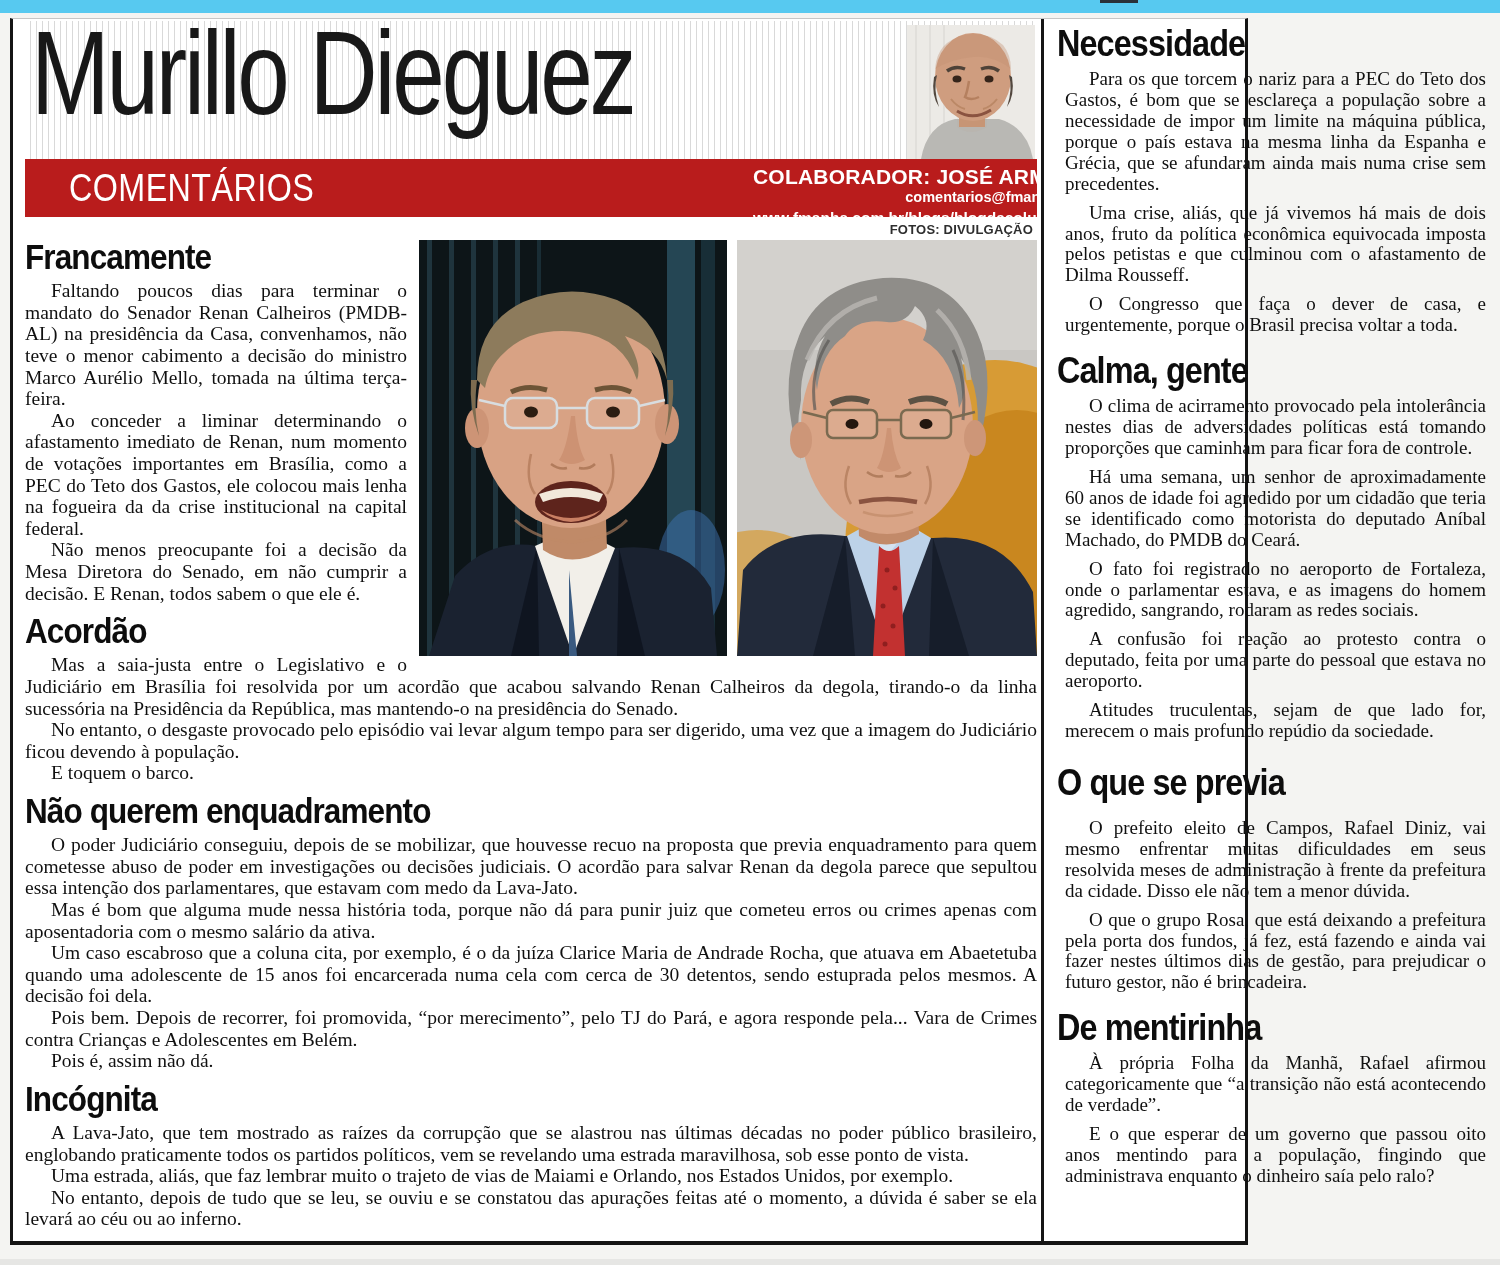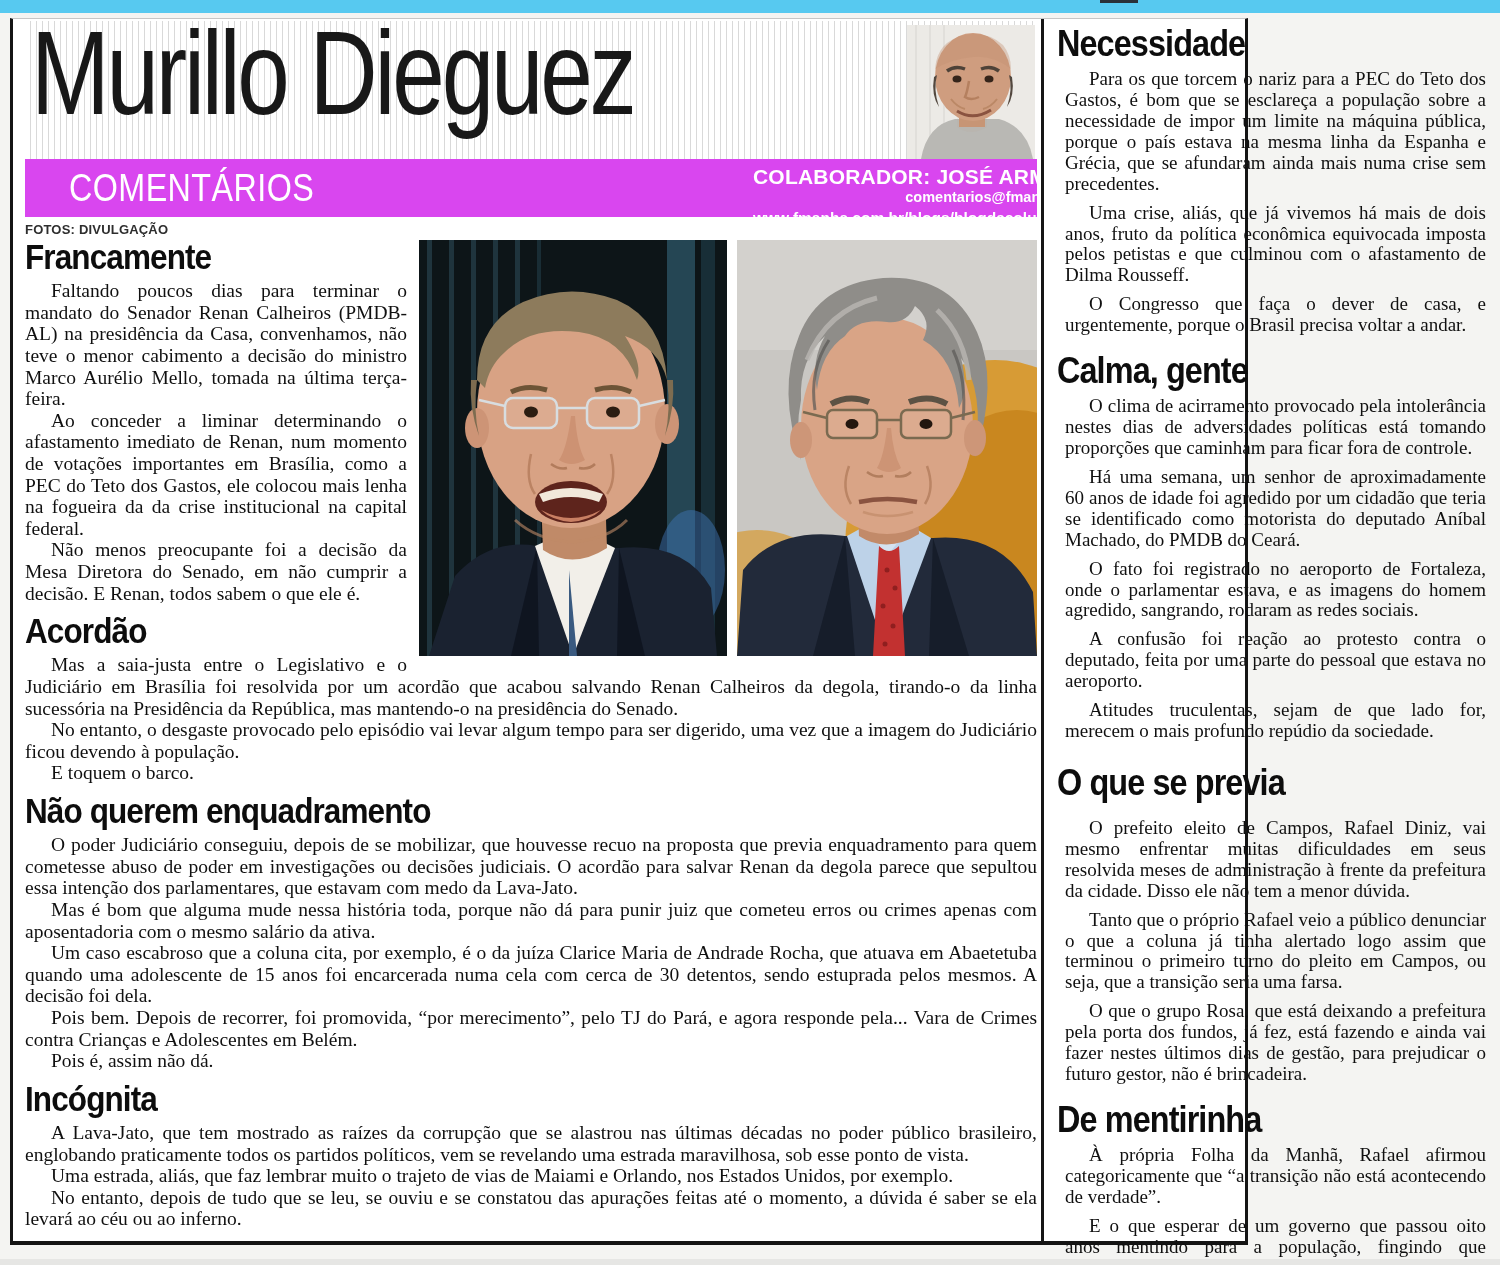--- a/index.html
+++ b/index.html
@@ -29,32 +29,32 @@
   .pinstripes{
     position:absolute;left:0;right:0;top:0;bottom:58px;
     background:repeating-linear-gradient(90deg,#ffffff 0,#ffffff 5px,#d9d9d9 5px,#d9d9d9 6px);
   }
   .big-title{
     position:absolute;left:6px;top:-16px;margin:0;
     font-size:118px;font-weight:400;letter-spacing:-4px;color:#181818;
     transform:scaleX(0.80);transform-origin:left top;white-space:nowrap;
   }
   .jose-photo{position:absolute;right:2px;top:4px;width:128px;height:134px;}
-  .tagline-bar{position:absolute;left:0;right:0;bottom:0;height:58px;background:#d946ef;color:#fff;}
+  .tagline-bar{position:absolute;left:0;right:0;bottom:0;height:58px;background:#b91c1c;color:#fff;}
   .tagline{
     position:absolute;left:44px;top:8px;margin:0;
     font-size:38px;font-weight:400;letter-spacing:0.5px;
     transform:scaleX(0.85);transform-origin:left top;white-space:nowrap;
   }
   .collab{position:absolute;left:728px;top:5px;line-height:1.2;white-space:nowrap;}
   .collab .l1{font-size:21px;font-weight:700;letter-spacing:0.2px;}
   .collab .l2{font-size:14.5px;font-weight:700;text-align:right;}
   .collab .l3{font-size:15.5px;font-weight:700;margin-top:2px;}
   .photo-credit{
-    text-align:left;font-size:13px;font-weight:700;color:#2e2e2e;
+    text-align:right;font-size:13px;font-weight:700;color:#2e2e2e;
     margin:5px 4px 3px 0;letter-spacing:0.2px;
   }
   .photo-block{float:right;width:618px;height:416px;margin:0 0 14px 12px;display:flex;gap:10px;}
   .photo-block svg{display:block;}
 
   h2.head{
     font-weight:700;font-size:35px;line-height:0.95;margin:10px 0 7px 0;color:#0d0d0d;
     letter-spacing:-1px;transform:scaleX(0.9);transform-origin:left center;white-space:nowrap;
   }
   .main-left h2.first{margin-top:0;}
@@ -271,36 +271,35 @@
   </div>
 
   <div class="divider"></div>
 
   <div class="right-col">
 
     <section>
       <h2 class="head first">Necessidade</h2>
       <p>Para os que torcem o nariz para a PEC do Teto dos Gastos, é bom que se esclareça a população sobre a necessidade de impor um limite na máquina pública, porque o país estava na mesma linha da Espanha e Grécia, que se afundaram ainda mais numa crise sem precedentes.</p>
       <p>Uma crise, aliás, que já vivemos há mais de dois anos, fruto da política econômica equivocada imposta pelos petistas e que culminou com o afastamento de Dilma Rousseff.</p>
-      <p>O Congresso que faça o dever de casa, e urgentemente, porque o Brasil precisa voltar a andar.</p>
+      <p>O Congresso que faça o dever de casa, e urgentemente, porque o Brasil precisa voltar a toda.</p>
     </section>
 
     <section>
       <h2 class="head">Calma, gente</h2>
       <p>O clima de acirramento provocado pela intolerância nestes dias de adversidades políticas está tomando proporções que caminham para ficar fora de controle.</p>
       <p>Há uma semana, um senhor de aproximadamente 60 anos de idade foi agredido por um cidadão que teria se identificado como motorista do deputado Aníbal Machado, do PMDB do Ceará.</p>
       <p>O fato foi registrado no aeroporto de Fortaleza, onde o parlamentar estava, e as imagens do homem agredido, sangrando, rodaram as redes sociais.</p>
       <p>A confusão foi reação ao protesto contra o deputado, feita por uma parte do pessoal que estava no aeroporto.</p>
       <p>Atitudes truculentas, sejam de que lado for, merecem o mais profundo repúdio da sociedade.</p>
     </section>
 
     <section>
       <h2 class="head gap">O que se previa</h2>
       <p>O prefeito eleito de Campos, Rafael Diniz, vai mesmo enfrentar muitas dificuldades em seus resolvida meses de administração à frente da prefeitura da cidade. Disso ele não tem a menor dúvida.</p>
-      <p>Tanto que o próprio Rafael veio a público denunciar o que a coluna já tinha alertado logo assim que terminou o primeiro turno do pleito em Campos, ou seja, que a transição seria uma farsa.</p>
       <p>O que o grupo Rosa, que está deixando a prefeitura pela porta dos fundos, já fez, está fazendo e ainda vai fazer nestes últimos dias de gestão, para prejudicar o futuro gestor, não é brincadeira.</p>
     </section>
 
     <section>
       <h2 class="head">De mentirinha</h2>
       <p>À própria Folha da Manhã, Rafael afirmou categoricamente que “a transição não está acontecendo de verdade”.</p>
       <p>E o que esperar de um governo que passou oito anos mentindo para a população, fingindo que administrava enquanto o dinheiro saía pelo ralo?</p>
     </section>
   </div>
 </div>

